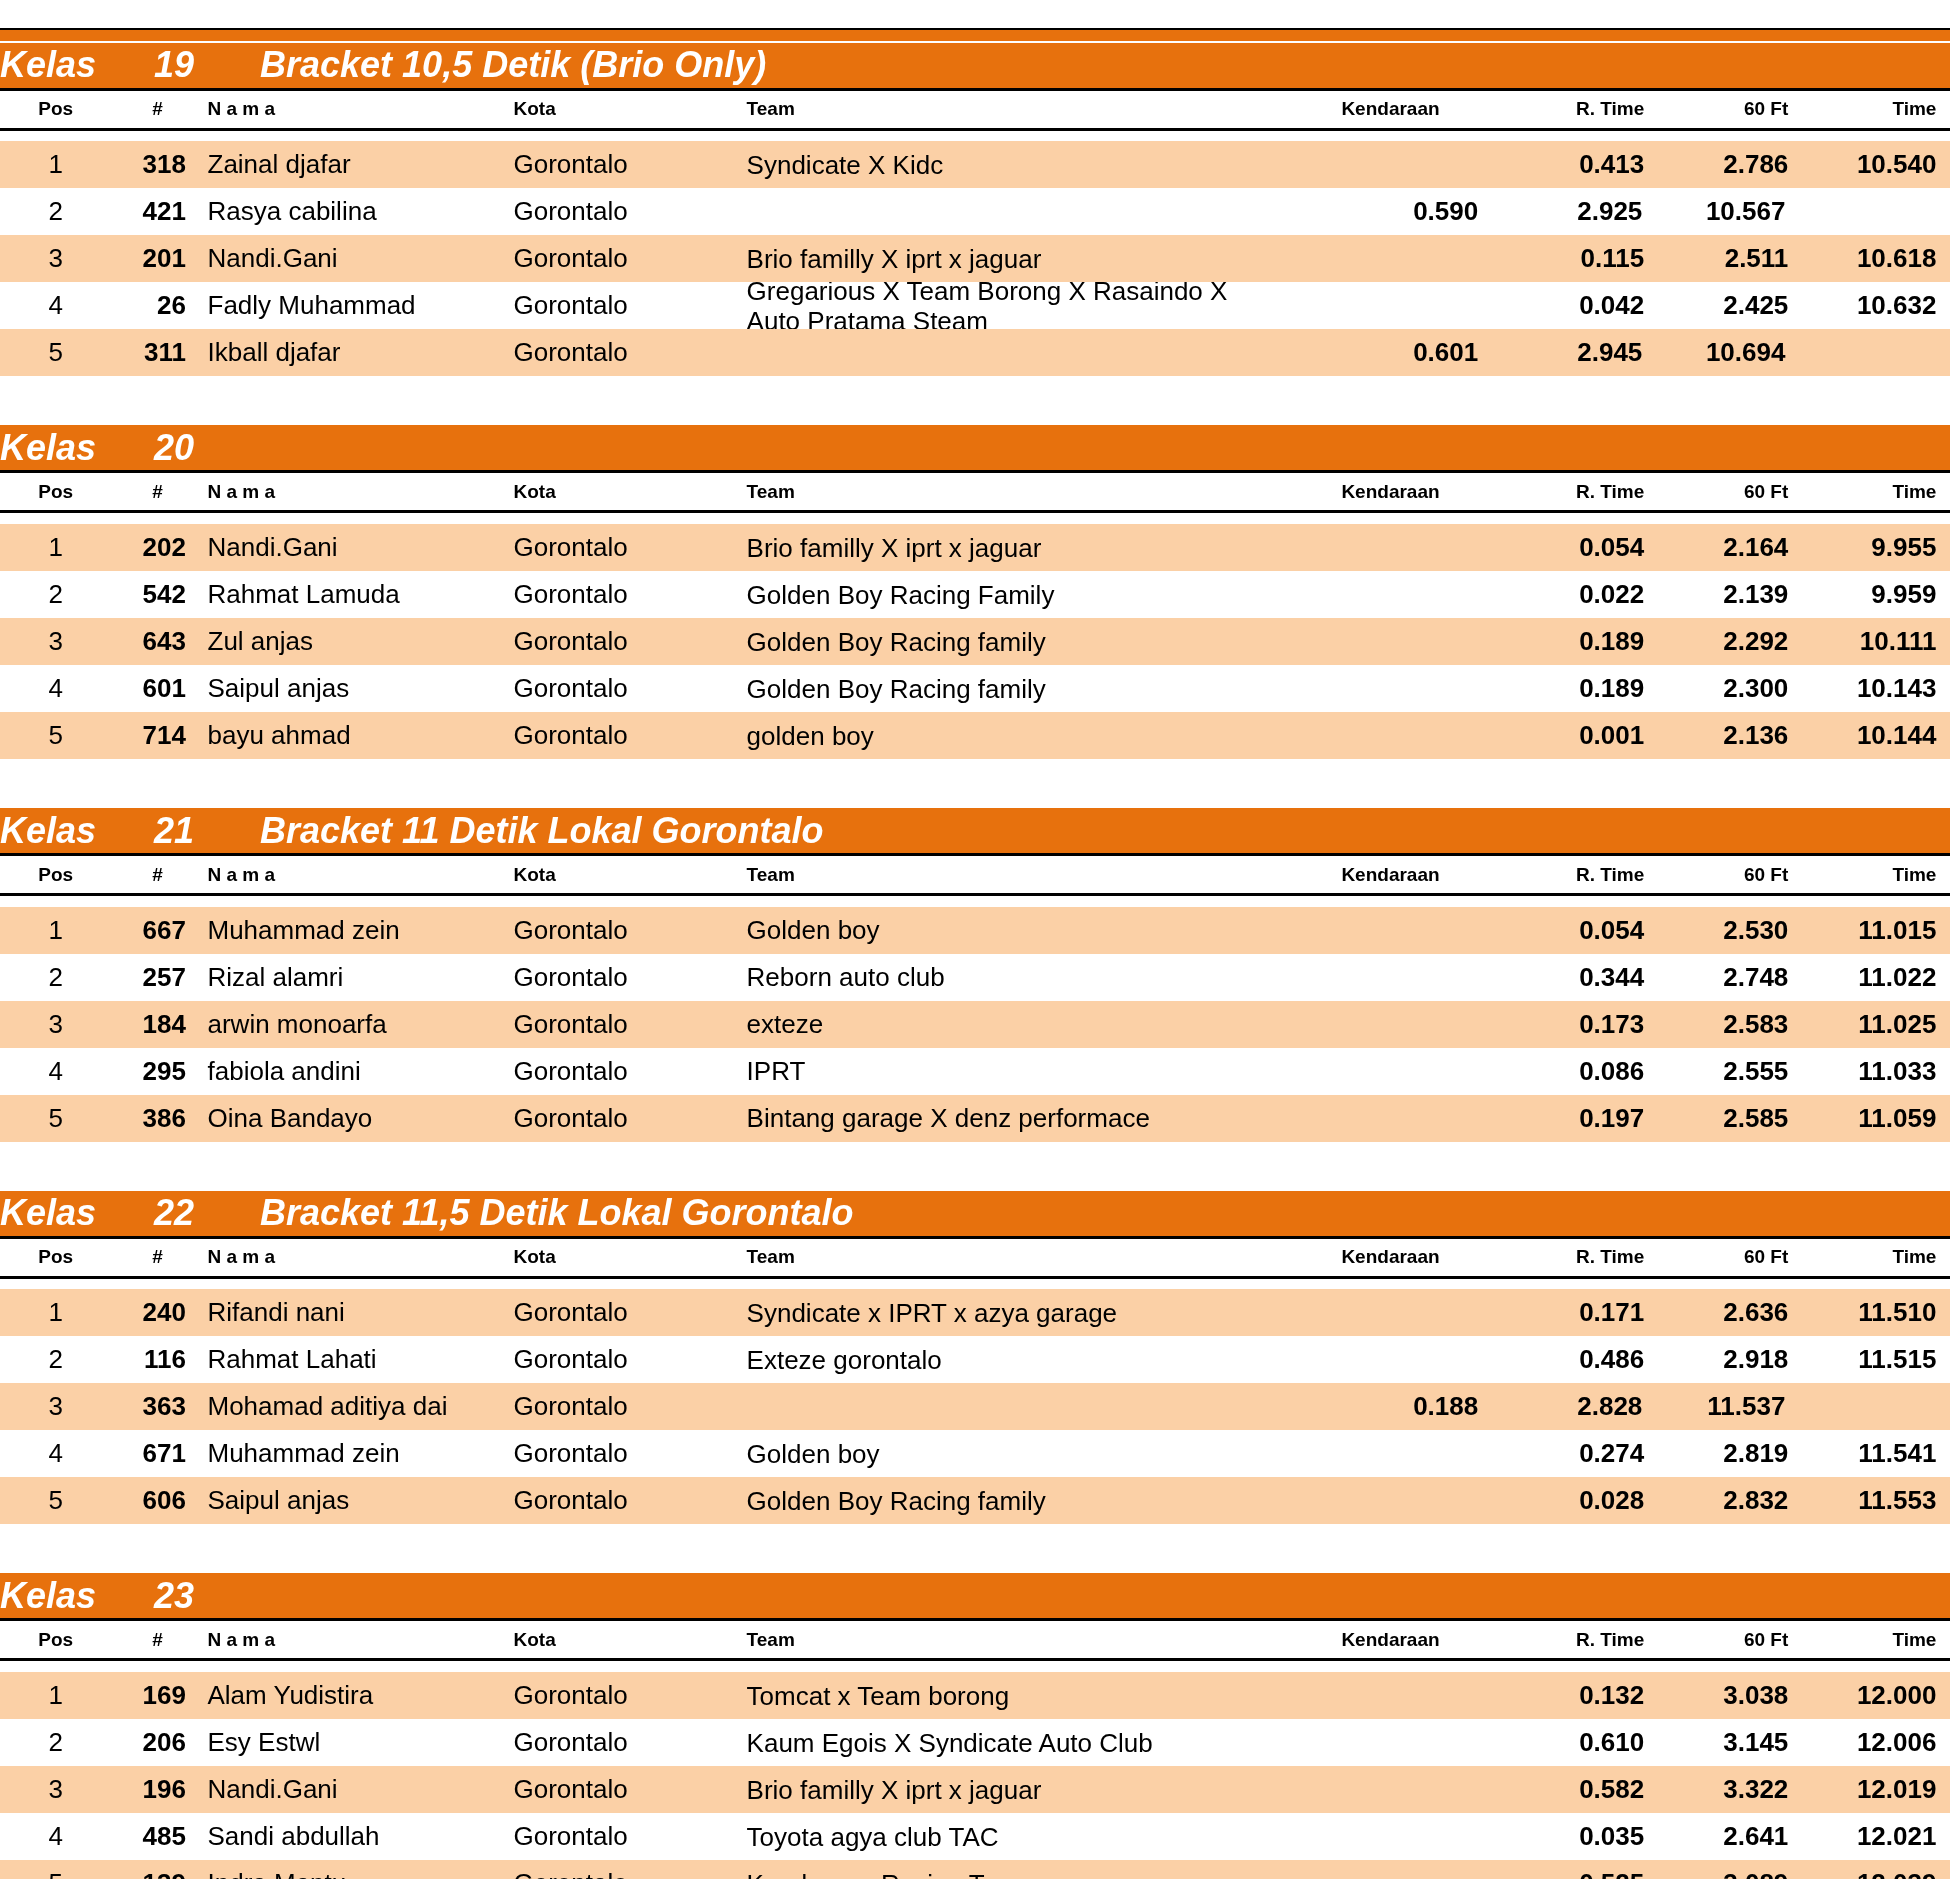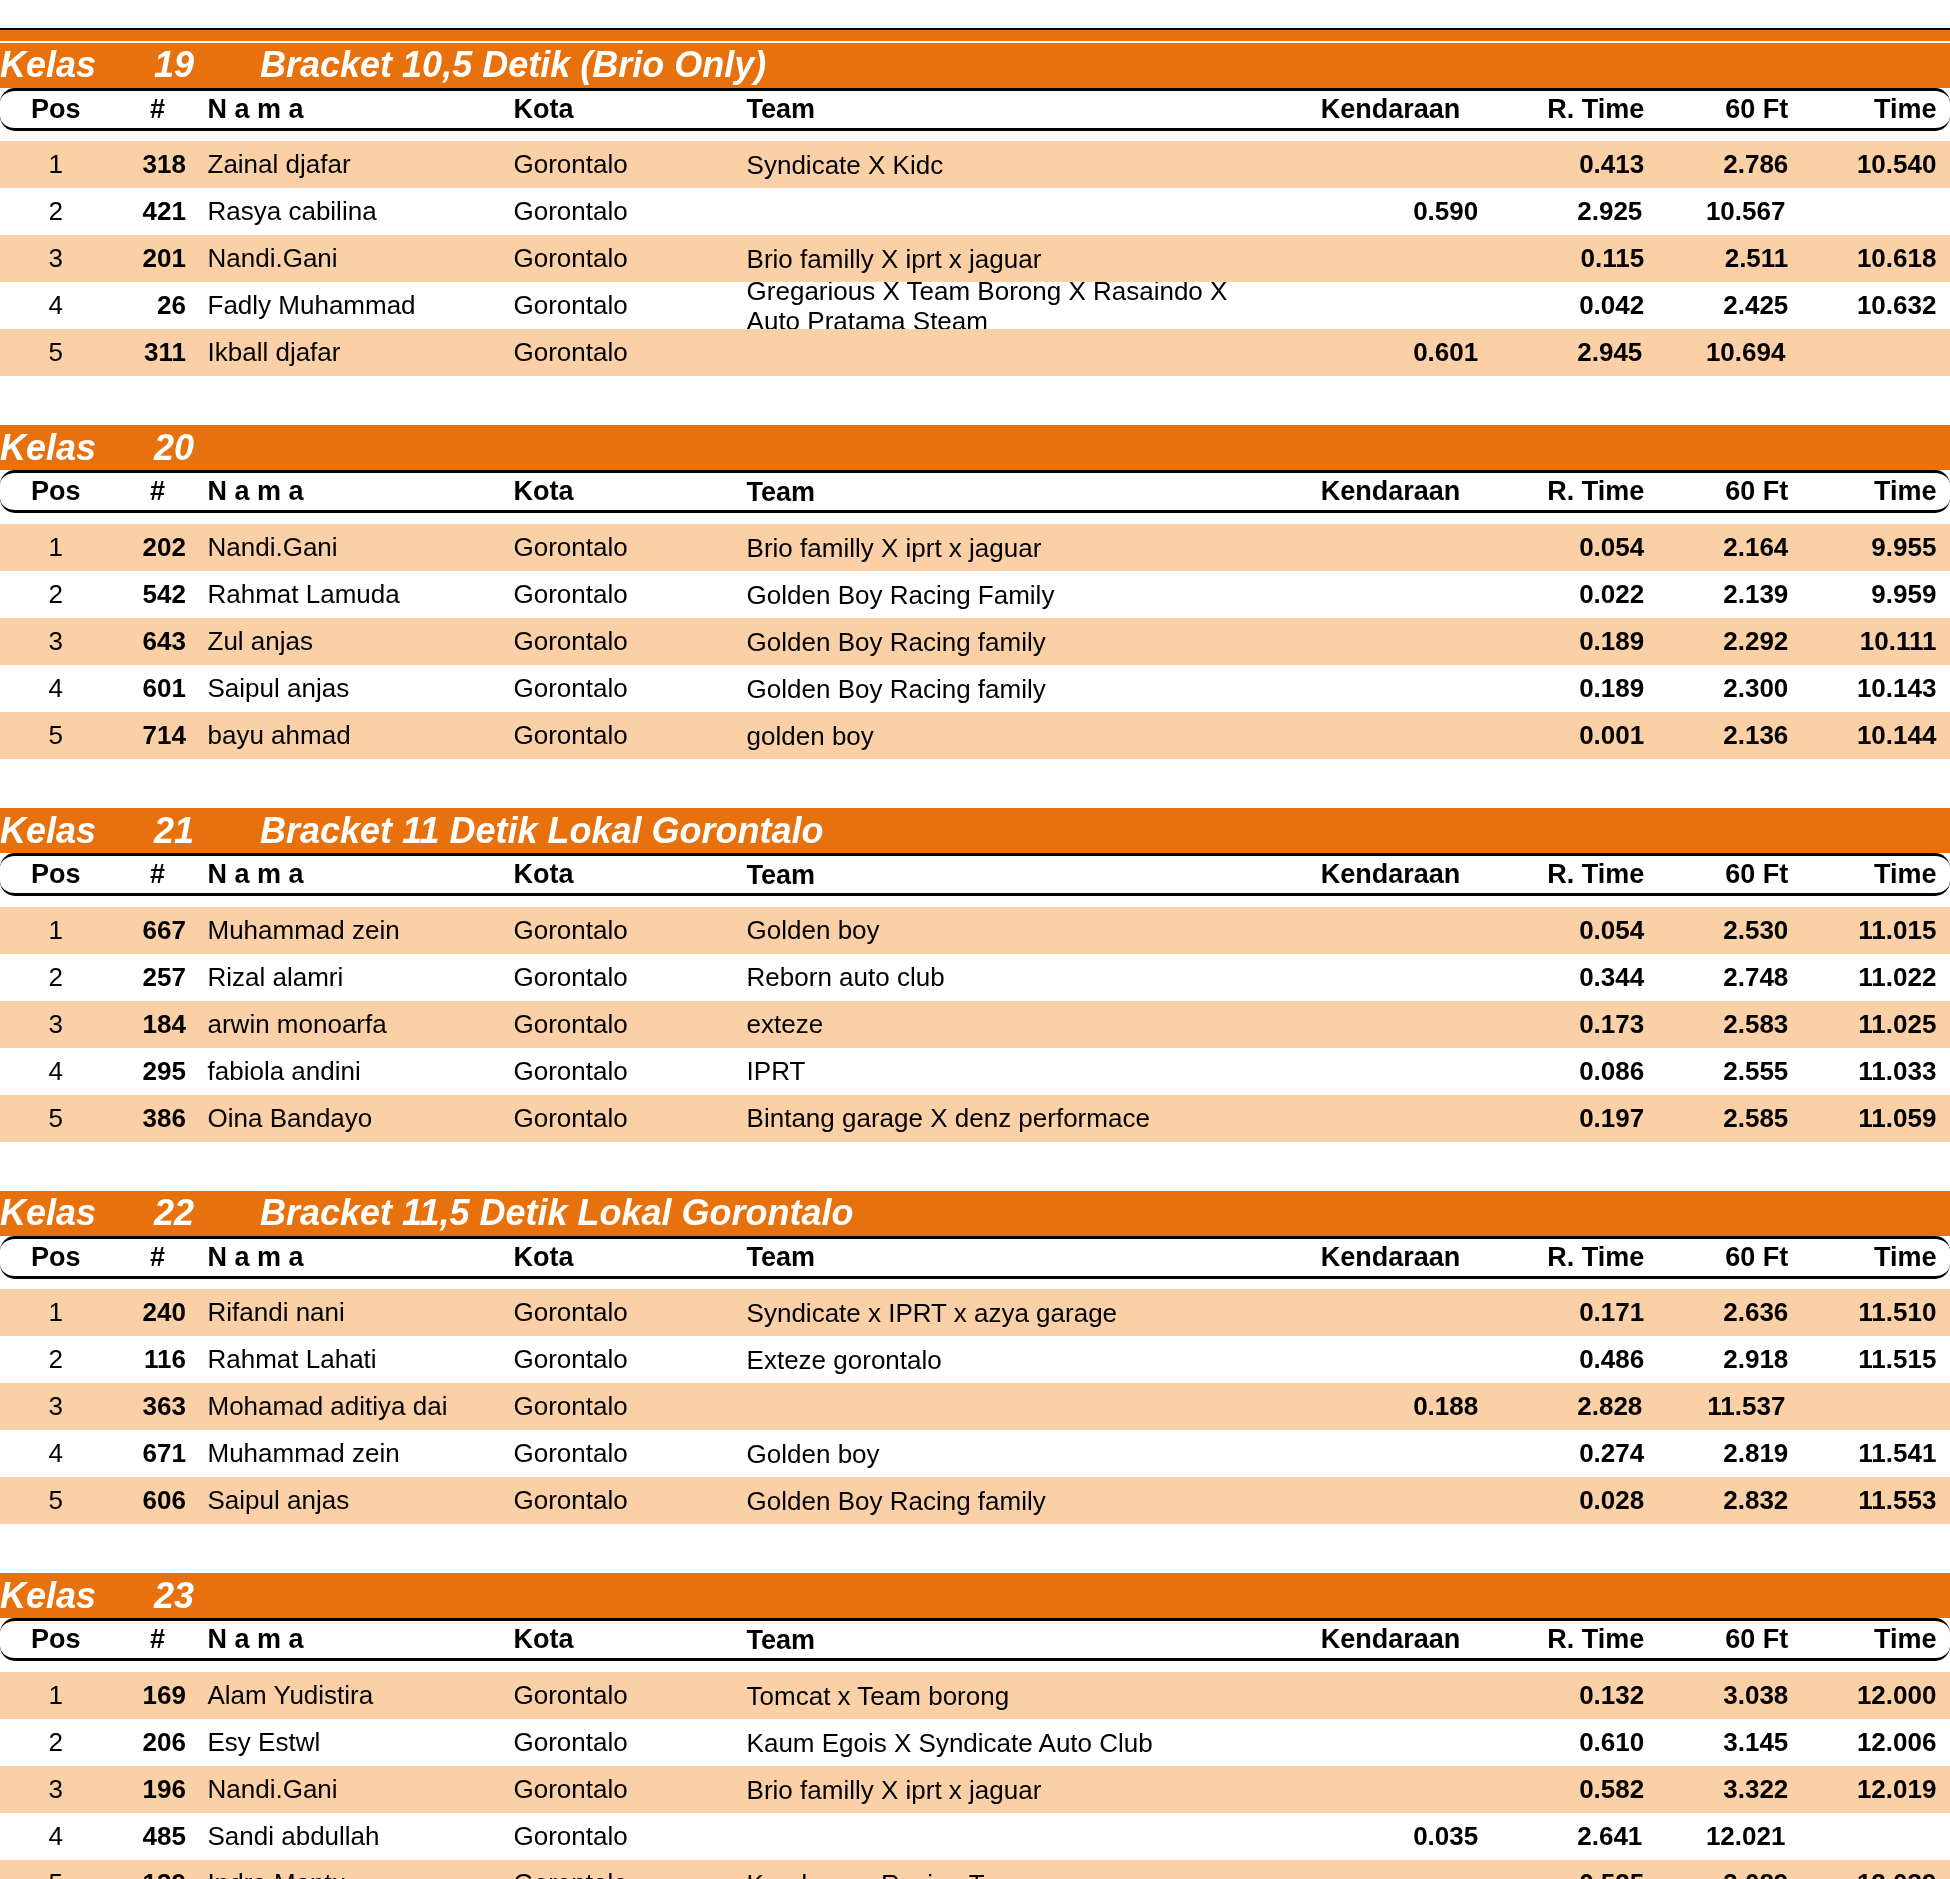--- a/index.html
+++ b/index.html
@@ -43,22 +43,21 @@
     display:grid;
     grid-template-columns:88px 98px 307px 239px 561px 195px 166px 146px 151px;
     width:1950px;
   }
   .colhead {
     border-top:3.9px solid #000;
     border-bottom:3.9px solid #000;
     background:#fff;
     height:37px;
     font-weight:bold;
-    font-size:27px;
-    border-radius:15px;
+    font-size:19px;
   }
   .rows { padding-top:10.7px; background:#fff; }
   .datarow { height:47px; overflow:hidden; font-size:26px; background:#fff; }
   .datarow.alt { background:#FBD0A6; }
 
   .cell { display:flex; align-items:center; overflow:hidden; }
   .c-pos  { justify-content:center; padding-left:23.4px; }
   .c-num  { justify-content:flex-end; font-weight:bold; }
   .c-nama { padding-left:21.5px; }
   .c-kota { padding-left:20.5px; }
@@ -446,20 +445,21 @@
     <div class="cell c-rt">0.582</div>
     <div class="cell c-60">3.322</div>
     <div class="cell c-time">12.019</div>
   </div>
 
   <div class="row datarow">
     <div class="cell c-pos">4</div>
     <div class="cell c-num">485</div>
     <div class="cell c-nama">Sandi abdullah</div>
     <div class="cell c-kota">Gorontalo</div>
+    <div class="cell c-team">Toyota agya club  TAC</div>
     <div class="cell c-kend"></div>
     <div class="cell c-rt">0.035</div>
     <div class="cell c-60">2.641</div>
     <div class="cell c-time">12.021</div>
   </div>
 
   <div class="row datarow alt">
     <div class="cell c-pos">5</div>
     <div class="cell c-num">139</div>
     <div class="cell c-nama">Indra Mantu</div>

